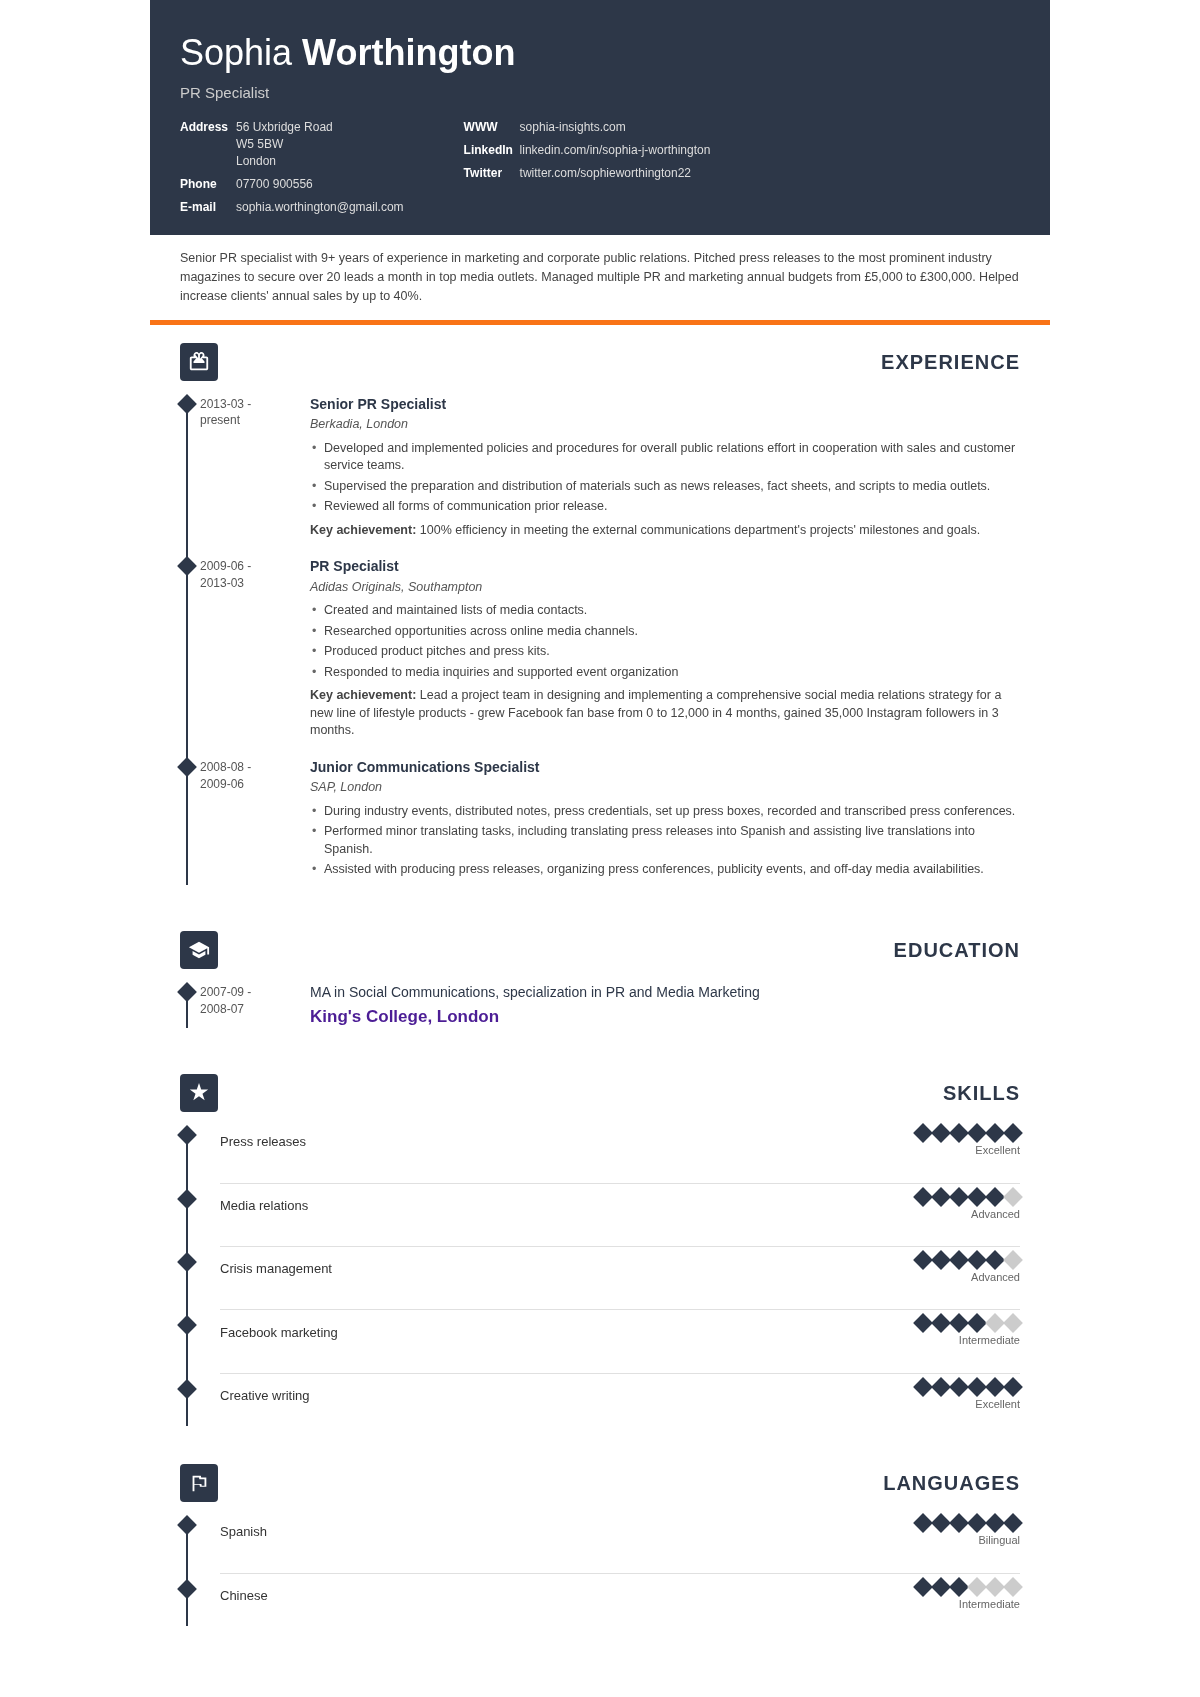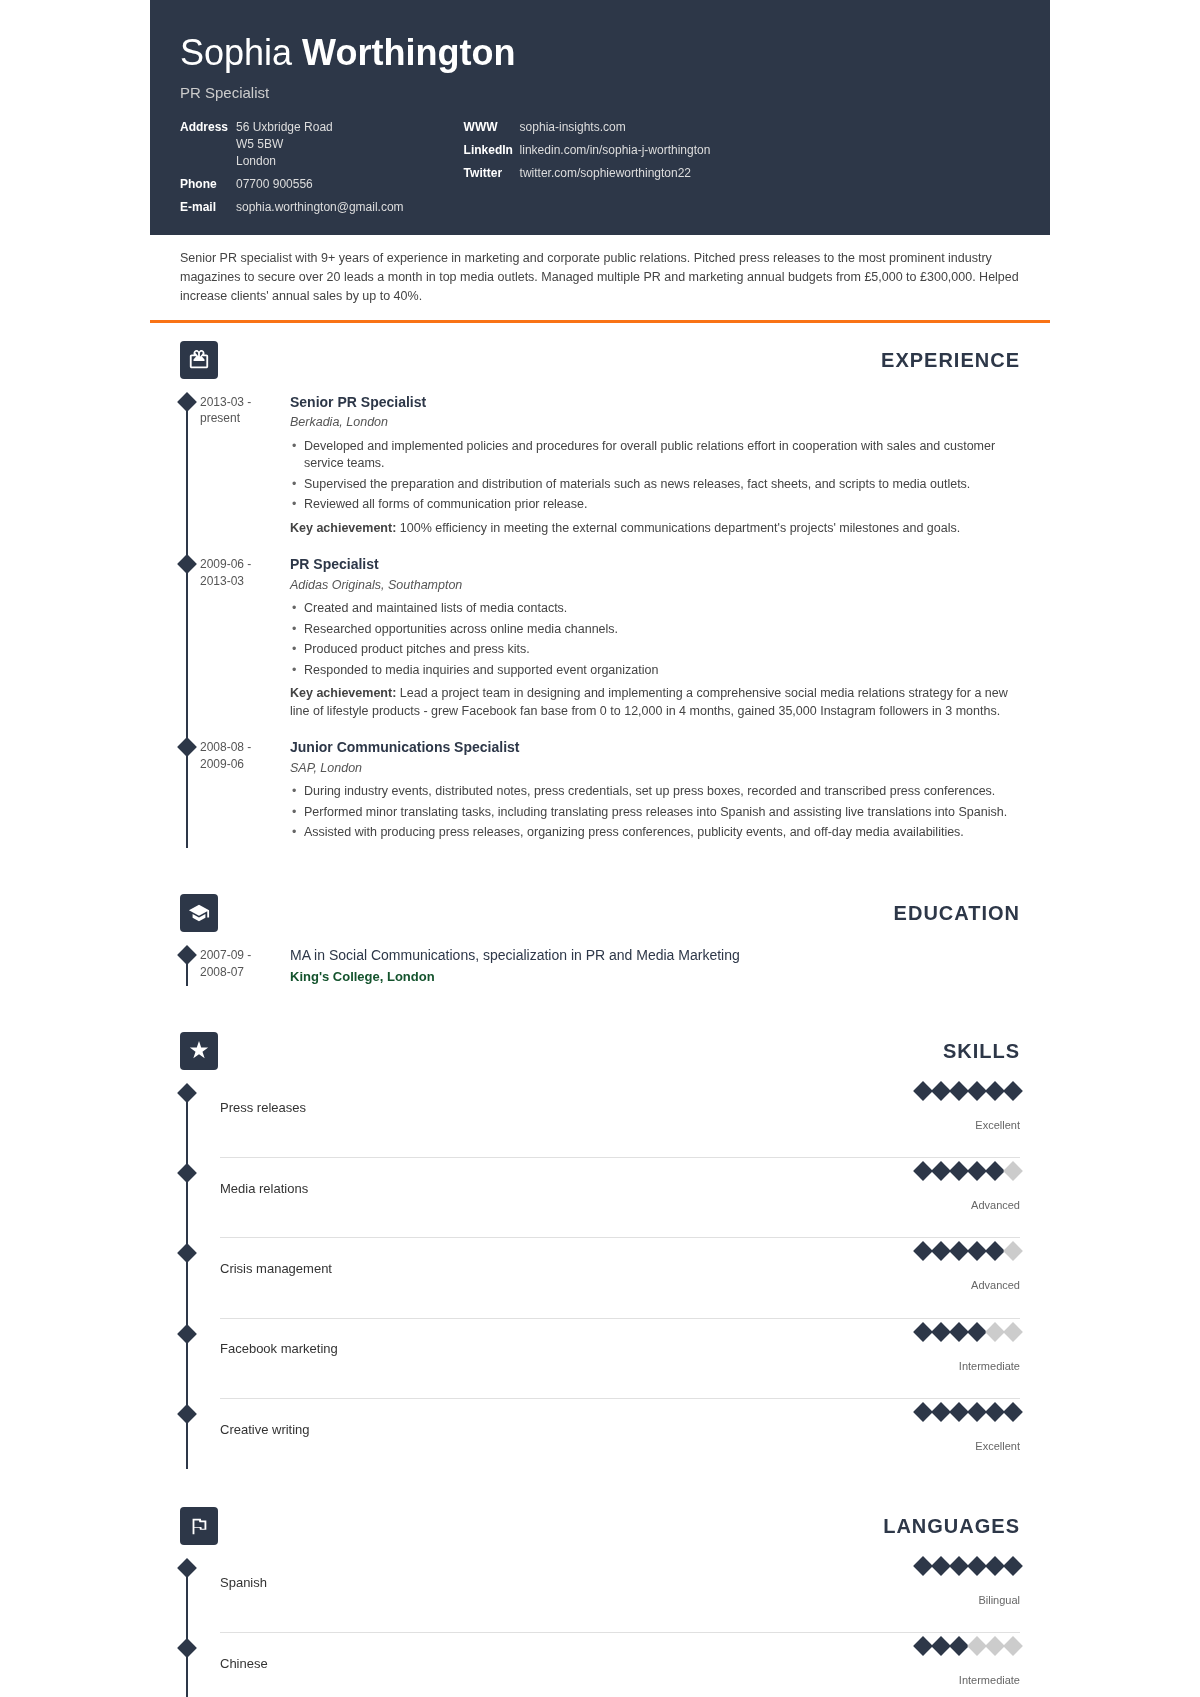--- a/index.html
+++ b/index.html
@@ -45,21 +45,21 @@
       white-space: nowrap;
       min-width: 50px;
     }
     .contact-value { font-size: 12px; color: #ddd; }
 
     
     .summary {
       padding: 14px 30px;
       font-size: 12.5px;
       color: #444;
-      border-bottom: 3px solid #f97316;
+      border-bottom: 5px solid #f97316;
       line-height: 1.5;
     }
 
     
     .section { padding: 0 30px 10px 30px; }
     .section-header {
       display: flex;
       align-items: center;
       gap: 14px;
       margin: 18px 0 14px 0;
@@ -93,20 +93,21 @@
       position: absolute;
       left: 6px;
       top: 0;
       bottom: 0;
       width: 2px;
       background: #2d3748;
     }
     .timeline-item {
       position: relative;
       display: flex;
+      gap: 20px;
       margin-bottom: 18px;
     }
     .timeline-dot {
       position: absolute;
       left: -20px;
       top: 2px;
       width: 14px;
       height: 14px;
       background: #2d3748;
       transform: rotate(45deg);
@@ -155,22 +156,22 @@
 
     
     .edu-degree {
       font-size: 14px;
       font-weight: 400;
       color: #2d3748;
       margin-bottom: 2px;
     }
     .edu-school {
       font-weight: 700;
-      font-size: 13px;
-      color: #14532d;
+      font-size: 17px;
+      color: #4c1d95;
     }
 
     
     .skill-item {
       display: flex;
       align-items: center;
       justify-content: space-between;
       margin-bottom: 14px;
     }
     .skill-name { font-size: 13px; color: #333; }
@@ -188,21 +189,20 @@
       width: 14px;
       height: 14px;
       transform: rotate(45deg);
     }
     .dot-filled { background: #2d3748; }
     .dot-empty { background: #ccc; }
     .skill-level {
       font-size: 11px;
       color: #666;
       text-align: right;
-      margin-top: 17px;
     }
 
     
     .divider {
       height: 1px;
       background: #e0e0e0;
       margin: 4px 0 6px 0;
     }
   </style>
 </head>

